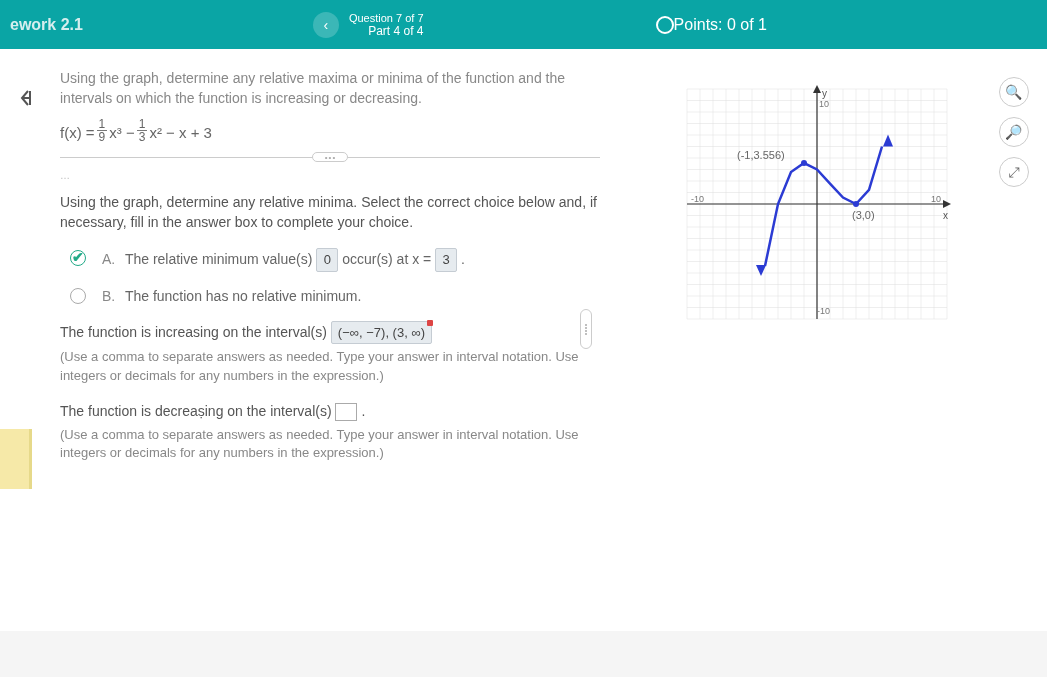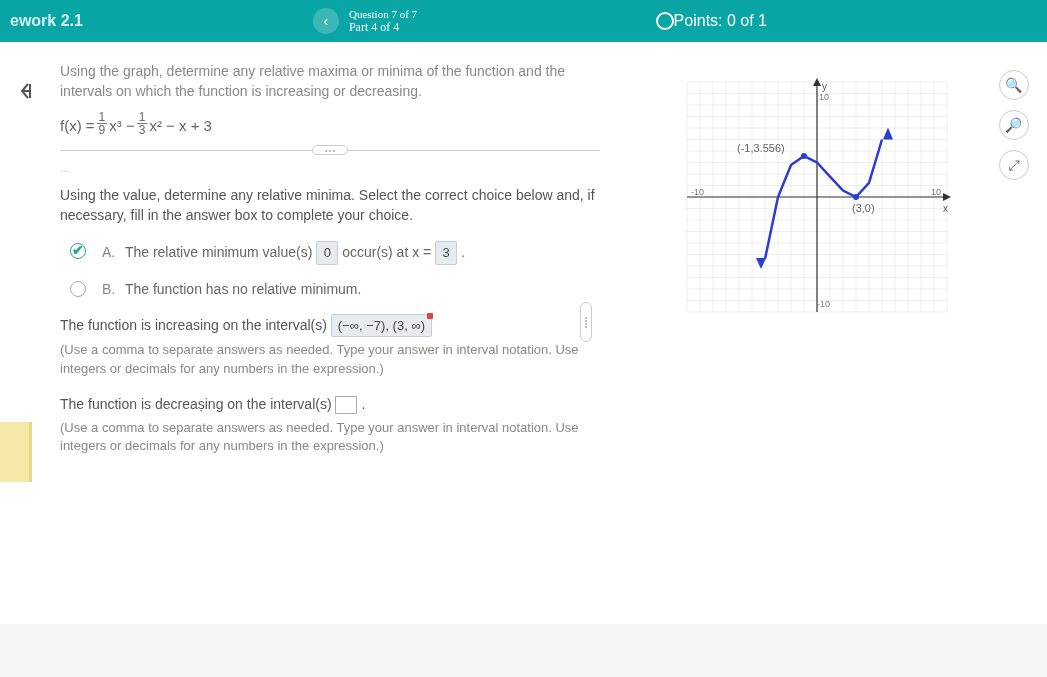--- a/index.html
+++ b/index.html
@@ -1,20 +1,20 @@
 <!DOCTYPE html>
 <html><head>
 <meta charset="utf-8">
 <style>
 * { margin: 0; padding: 0; box-sizing: border-box; }
 body { font-family: Arial, sans-serif; background: #f5f5f5; width: 1047px; height: 677px; overflow: hidden; position: relative; }
-.header { background: #0aa5a5; color: #fff; height: 42px; display: flex; align-items: center; padding: 0 10px; position: relative; }
+.header { background: #0aa5a5; color: #fff; height: 49px; display: flex; align-items: center; padding: 0 10px; position: relative; }
 .hw-label { font-weight: bold; font-size: 16px; color: #d5eeee; margin-right: 230px; }
 .nav-back { width: 26px; height: 26px; background: rgba(255,255,255,0.2); border-radius: 50%; display: flex; align-items: center; justify-content: center; font-size: 14px; margin-right: 10px; }
-.q-group { display: flex; flex-direction: column; align-items: flex-start; font-family: Liberation Serif, serif; }
+.q-group { display: flex; flex-direction: column; align-items: flex-end; }
 .q-label { font-size: 11px; }
 .part-label { font-size: 12px; }
 .points { position: absolute; right: 280px; display: flex; align-items: center; gap: 0; }
 .points-circle { width: 18px; height: 18px; border: 2px solid #fff; border-radius: 50%; }
 .content { background: #fff; margin: 0; padding: 20px 30px 20px 60px; height: 582px; position: relative; display: flex; }
 .left-col { width: 540px; }
 .back-icon { position: absolute; left: 20px; top: 40px; font-size: 20px; color: #444; }
 .prompt { color: #888; font-size: 14px; line-height: 1.4; margin-bottom: 12px; }
 .formula { color: #666; font-size: 15px; margin-bottom: 10px; display: flex; align-items: center; }
 .frac { display: inline-flex; flex-direction: column; align-items: center; font-size: 12px; margin: 0 2px; position: relative; top: -2px; }
@@ -92,21 +92,21 @@
     </div>
 
     <hr class="hr">
     <div class="divider-bump">
         <span>•</span>
         <span>•</span>
         <span>•</span>
       </div>
     <div class="small-text">…</div>
 
-    <div class="question-text">Using the value, determine any relative minima. Select the correct choice below and, if necessary, fill in the answer box to complete your choice.</div>
+    <div class="question-text">Using the graph, determine any relative minima. Select the correct choice below and, if necessary, fill in the answer box to complete your choice.</div>
 
     <div class="choice">
       <div class="radio selected"></div>
       <div class="choice-body">
         <span class="choice-label">A.</span>
         <span>The relative minimum value(s) </span>
         <span class="fill-box">0</span>
         <span> occur(s) at x = </span>
         <span class="fill-box">3</span>
         <span>.</span>

